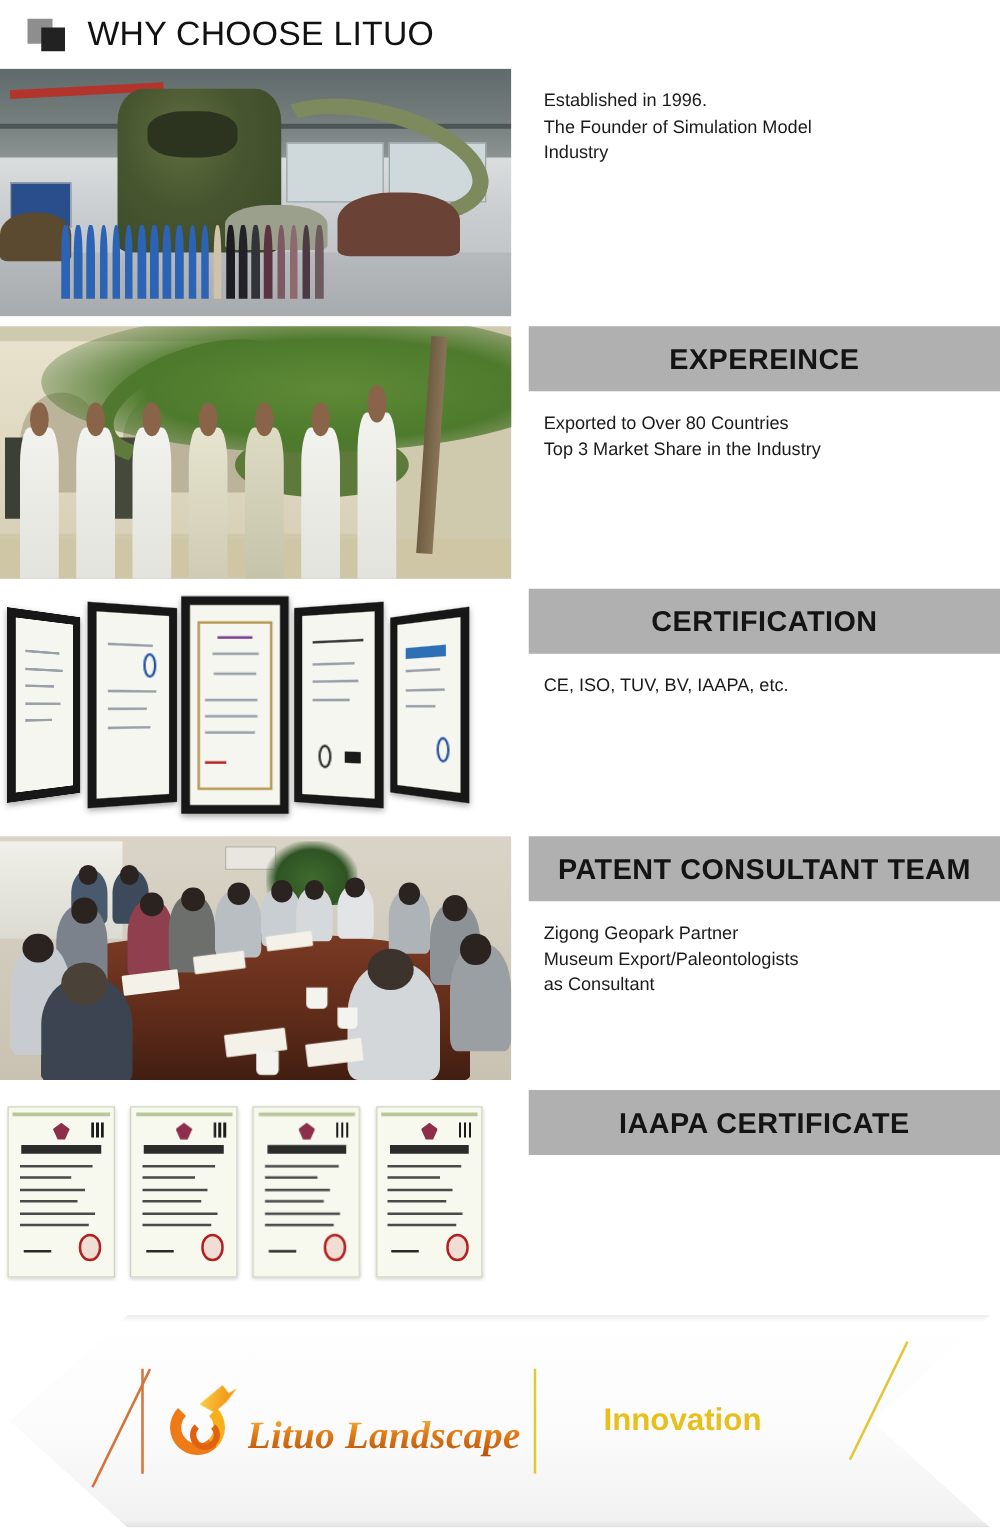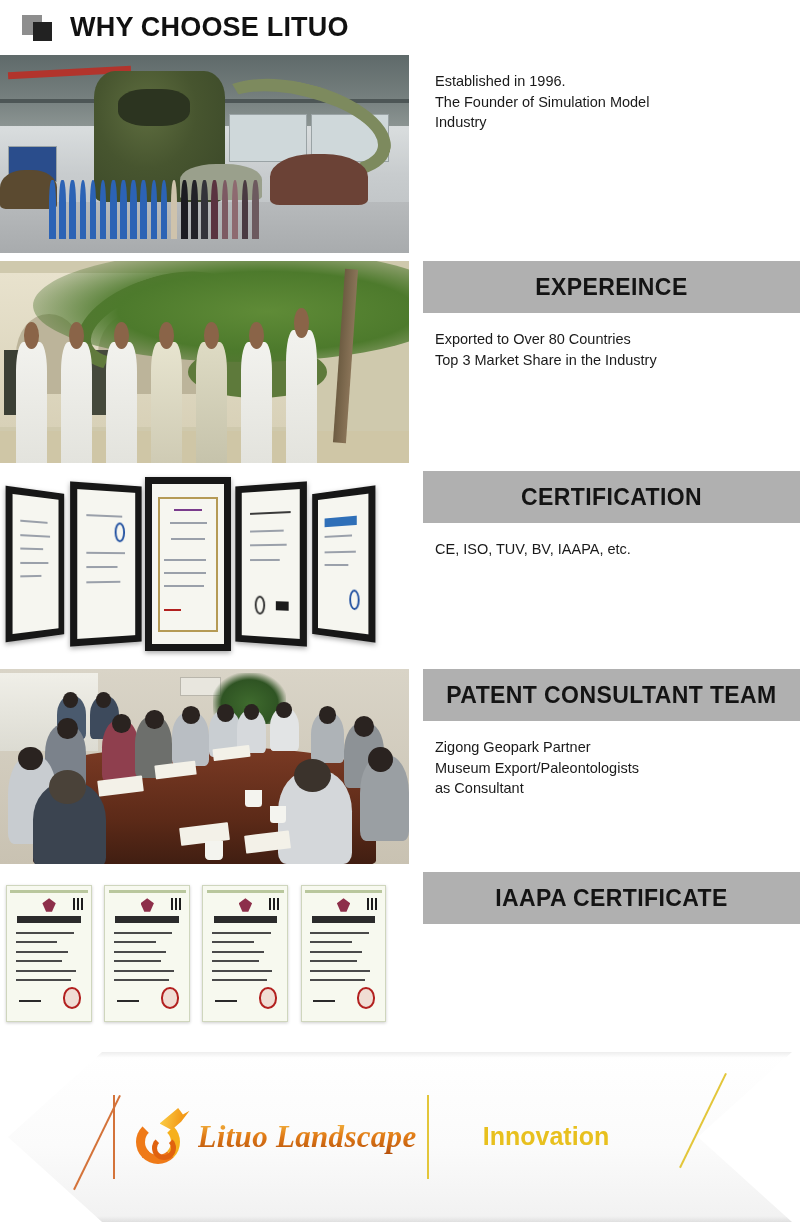--- a/index.html
+++ b/index.html
@@ -34,21 +34,21 @@
     background: #8e8e8e;
   }
   .header-mark .sq-front {
     position: absolute;
     left: 11px; top: 7px;
     width: 19px; height: 19px;
     background: #222222;
   }
   .page-title {
     font-size: 27px;
-    font-weight: bold;
+    font-weight: normal;
     letter-spacing: 0.2px;
     color: #111111;
     white-space: nowrap;
   }
 
   
   .feature-row {
     display: flex;
     width: 800px;
     align-items: flex-start;
@@ -241,21 +241,21 @@
     line-height: 1.26;
     margin-right: 38px;
   }
   .vbar { width: 2px; height: 84px; flex: none; }
   .vbar-left { background: #d4733a; margin: 0 22px 0 8px; }
   .vbar-right { background: #e3c63a; margin: 0 6px 0 18px; }
 
   .logo-cell {
     width: 272px;
     display: flex;
-    align-items: center;
+    align-items: flex-end;
     justify-content: center;
     gap: 6px;
   }
   .logo-mark {
     width: 62px; height: 58px;
     position: relative;
     flex: none;
   }
   .logo-swirl {
     position: absolute; left: 6px; top: 12px;

